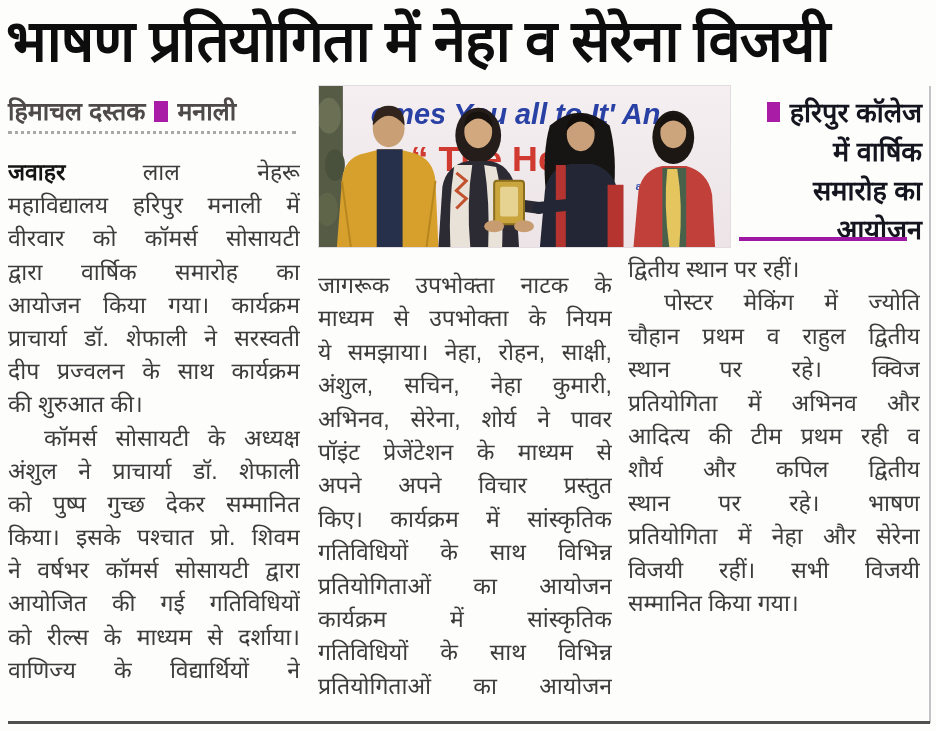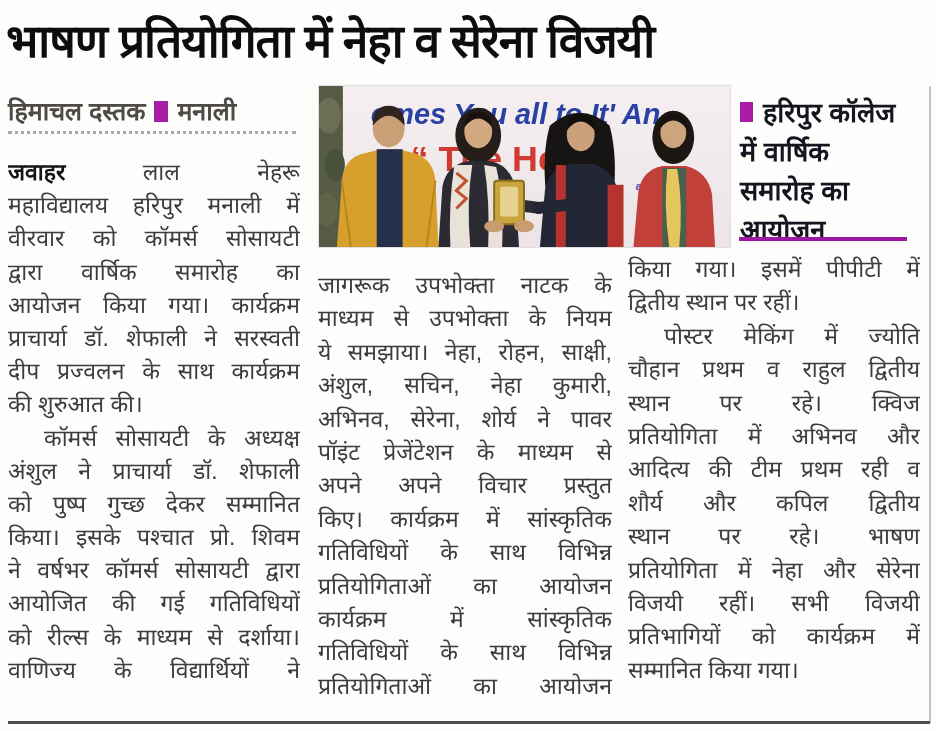--- a/index.html
+++ b/index.html
@@ -2,21 +2,21 @@
 <html><head>
 <meta charset="utf-8">
 <style>
   html,body{margin:0;padding:0;background:#ffffff;}
   .page{
     position:relative;width:936px;height:731px;background:#fdfdfc;
     font-family:"Liberation Sans","DejaVu Sans",sans-serif;overflow:hidden;
   }
   .headline{
     position:absolute;left:6px;top:2px;width:924px;height:80px;
-    font-size:46px;font-weight:bold;color:#0d0d0d;line-height:78px;
+    font-size:58px;font-weight:bold;color:#0d0d0d;line-height:78px;
     letter-spacing:-1px;white-space:nowrap;overflow:hidden;
   }
   .byline-row{
     position:absolute;left:8px;top:92px;width:290px;height:36px;
     font-size:25px;font-weight:bold;color:#4e4a47;display:flex;align-items:center;gap:9px;
   }
   .byline-sq{display:inline-block;width:14px;height:21px;margin-top:2px;}
   .dotline{position:absolute;left:8px;top:131px;width:288px;border-top:3px dotted #a9a9a9;}
   .col{position:absolute;font-size:23px;color:#3c3c3c;}
   .col1{left:8px;top:156px;width:292px;}
@@ -32,20 +32,21 @@
   .line b{color:#141414;}
   .photo{
     position:absolute;left:318px;top:85px;width:413px;height:163px;
     border:1px solid #e2dde0;box-sizing:border-box;background:#f3edef;
   }
   .photo svg{display:block;width:100%;height:100%;}
   .caption{
     position:absolute;left:740px;top:94px;width:182px;
     font-size:27px;line-height:39px;font-weight:bold;color:#15151f;
     white-space:pre-line;
+    text-align:right;
   }
   .cap-sq{display:inline-block;width:13px;height:20px;margin-right:10px;}
   .cap-underline{position:absolute;left:739px;top:237px;width:168px;height:4px;}
   .vrule{position:absolute;left:929px;top:86px;width:2px;height:637px;background:#c3c2c6;}
   .bottomrule{position:absolute;left:8px;top:721px;width:922px;height:3px;background:#4f4f4f;}
 </style>
 </head>
 <body>
 
 <div class="page">
@@ -163,29 +164,27 @@
       <div class="line">पॉइंट प्रेजेंटेशन के माध्यम से</div>
       <div class="line">अपने अपने विचार प्रस्तुत</div>
       <div class="line">किए। कार्यक्रम में सांस्कृतिक</div>
       <div class="line">गतिविधियों के साथ विभिन्न</div>
       <div class="line">प्रतियोगिताओं का आयोजन</div>
       <div class="line">कार्यक्रम में सांस्कृतिक</div>
       <div class="line">गतिविधियों के साथ विभिन्न</div>
       <div class="line">प्रतियोगिताओं का आयोजन</div>
     </div>
   <div class="col col3">
-      <div class="line">किया गया। इसमें पीपीटी में</div>
       <div class="line nj">द्वितीय स्थान पर रहीं।</div>
       <div class="line ind">पोस्टर मेकिंग में ज्योति</div>
       <div class="line">चौहान प्रथम व राहुल द्वितीय</div>
       <div class="line">स्थान पर रहे। क्विज</div>
       <div class="line">प्रतियोगिता में अभिनव और</div>
       <div class="line">आदित्य की टीम प्रथम रही व</div>
       <div class="line">शौर्य और कपिल द्वितीय</div>
       <div class="line">स्थान पर रहे। भाषण</div>
       <div class="line">प्रतियोगिता में नेहा और सेरेना</div>
       <div class="line">विजयी रहीं। सभी विजयी</div>
-      <div class="line">प्रतिभागियों को कार्यक्रम में</div>
       <div class="line nj">सम्मानित किया गया।</div>
     </div>
 
   <div class="bottomrule"></div>
 </div>
 
 </body></html>

